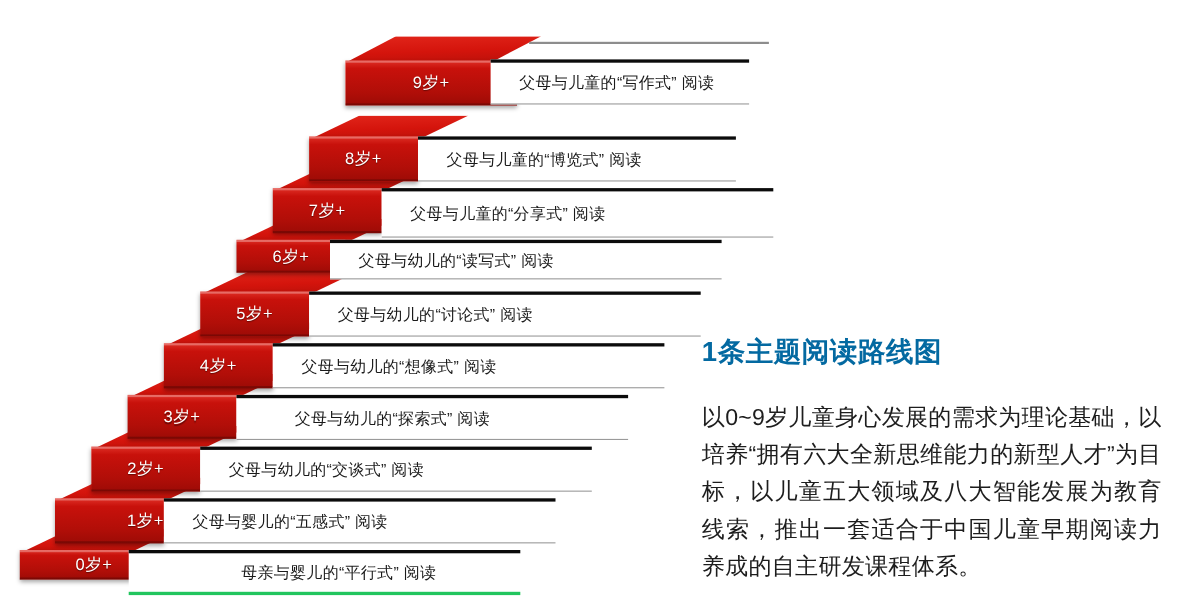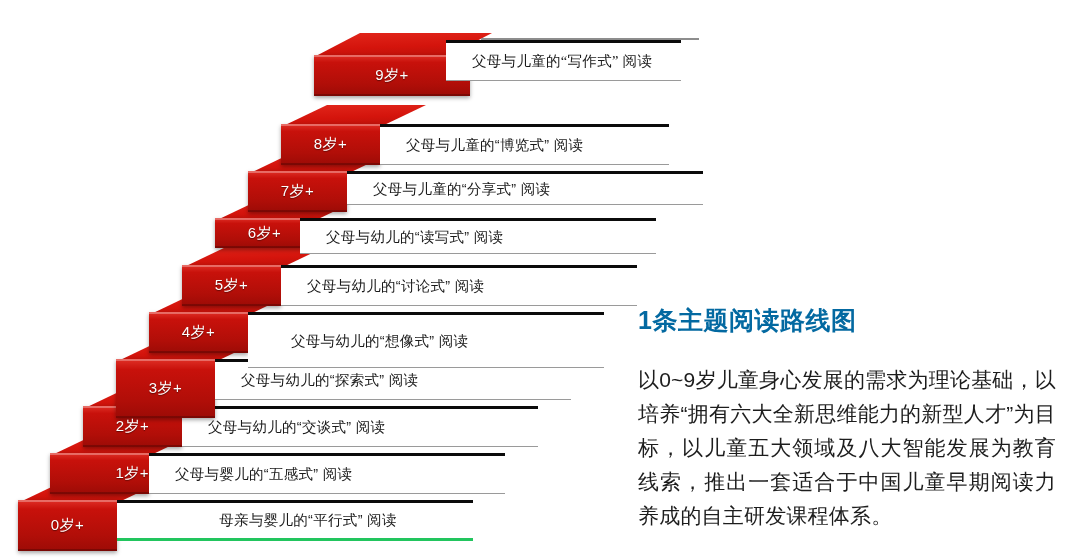--- a/index.html
+++ b/index.html
@@ -71,21 +71,21 @@
     line-height:1.62;letter-spacing:.2px;text-align:justify;
   }
 </style>
 </head>
 <body>
 
 <div id="stage">
 
   <div class="step">
     <div class="tread" style="left:18px;top:481px;width:145px;height:22px;clip-path:polygon(46px 0,145px 0,99px 22px,0 22px);"></div>
-    <div class="riser" style="left:18px;top:500px;width:99px;height:51px;">
+    <div class="riser" style="left:18px;top:500px;width:99px;height:27px;padding-left:18px;">
       <span class="age">0岁+</span>
     </div>
     <div class="bar heavy-bottom" style="left:117px;top:500px;width:356px;height:41px;">
       <span class="desc">母亲与婴儿的“平行式” 阅读</span>
     </div>
   </div>
 
   <div class="step">
     <div class="tread" style="left:50px;top:434px;width:145px;height:22px;clip-path:polygon(46px 0,145px 0,99px 22px,0 22px);"></div>
     <div class="riser" style="left:50px;top:453px;width:99px;height:41px;justify-content:flex-end;">
@@ -101,34 +101,34 @@
     <div class="riser" style="left:83px;top:406px;width:99px;height:41px;">
       <span class="age">2岁+</span>
     </div>
     <div class="bar" style="left:182px;top:406px;width:356px;height:41px;">
       <span class="desc">父母与幼儿的“交谈式” 阅读</span>
     </div>
   </div>
 
   <div class="step">
     <div class="tread" style="left:116px;top:340px;width:145px;height:22px;clip-path:polygon(46px 0,145px 0,99px 22px,0 22px);"></div>
-    <div class="riser" style="left:116px;top:359px;width:99px;height:59px;">
+    <div class="riser" style="left:116px;top:359px;width:99px;height:40px;">
       <span class="age">3岁+</span>
     </div>
-    <div class="bar" style="left:215px;top:359px;width:356px;height:41px;">
+    <div class="bar" style="left:215px;top:359px;width:356px;height:41px;padding-left:27px;">
       <span class="desc">父母与幼儿的“探索式” 阅读</span>
     </div>
   </div>
 
   <div class="step">
     <div class="tread" style="left:149px;top:293px;width:145px;height:22px;clip-path:polygon(46px 0,145px 0,99px 22px,0 22px);"></div>
     <div class="riser" style="left:149px;top:312px;width:99px;height:41px;">
       <span class="age">4岁+</span>
     </div>
-    <div class="bar" style="left:248px;top:312px;width:356px;height:56px;padding-left:17px;">
+    <div class="bar" style="left:248px;top:312px;width:356px;height:41px;">
       <span class="desc">父母与幼儿的“想像式” 阅读</span>
     </div>
   </div>
 
   <div class="step">
     <div class="tread" style="left:182px;top:246px;width:145px;height:22px;clip-path:polygon(46px 0,145px 0,99px 22px,0 22px);"></div>
     <div class="riser" style="left:182px;top:265px;width:99px;height:41px;">
       <span class="age">5岁+</span>
     </div>
     <div class="bar" style="left:281px;top:265px;width:356px;height:41px;">
@@ -144,41 +144,41 @@
     <div class="bar" style="left:300px;top:218px;width:356px;height:36px;">
       <span class="desc">父母与幼儿的“读写式” 阅读</span>
     </div>
   </div>
 
   <div class="step">
     <div class="tread" style="left:248px;top:152px;width:145px;height:22px;clip-path:polygon(46px 0,145px 0,99px 22px,0 22px);"></div>
     <div class="riser" style="left:248px;top:171px;width:99px;height:41px;">
       <span class="age">7岁+</span>
     </div>
-    <div class="bar" style="left:347px;top:171px;width:356px;height:34px;text-align:center;">
+    <div class="bar" style="left:347px;top:171px;width:356px;height:45px;text-align:center;">
       <span class="desc">父母与儿童的“分享式” 阅读</span>
     </div>
   </div>
 
   <div class="step">
     <div class="tread" style="left:281px;top:105px;width:145px;height:22px;clip-path:polygon(46px 0,145px 0,99px 22px,0 22px);"></div>
     <div class="riser" style="left:281px;top:124px;width:99px;height:41px;">
       <span class="age">8岁+</span>
     </div>
     <div class="bar" style="left:380px;top:124px;width:289px;height:41px;">
       <span class="desc">父母与儿童的“博览式” 阅读</span>
     </div>
   </div>
 
   <div class="step">
     <div class="tread" style="left:314px;top:33px;width:178px;height:24px;clip-path:polygon(46px 0,178px 0,132px 24px,0 24px);"></div>
     <div class="riser" style="left:314px;top:55px;width:156px;height:41px;">
       <span class="age">9岁+</span>
     </div>
-    <div class="bar" style="left:446px;top:40px;width:235px;height:41px;font-family:Liberation Serif, serif;">
+    <div class="bar" style="left:446px;top:54px;width:235px;height:41px;">
       <span class="desc">父母与儿童的“写作式” 阅读</span>
     </div>
     <div class="rule" style="left:481px;top:38px;width:218px;"></div>
   </div>
 
   <div id="panel">
     <h1>1条主题阅读路线图</h1>
     <p>以0~9岁儿童身心发展的需求为理论基础，以培养“拥有六大全新思维能力的新型人才”为目标，以儿童五大领域及八大智能发展为教育线索，推出一套适合于中国儿童早期阅读力养成的自主研发课程体系。</p>
   </div>
 

